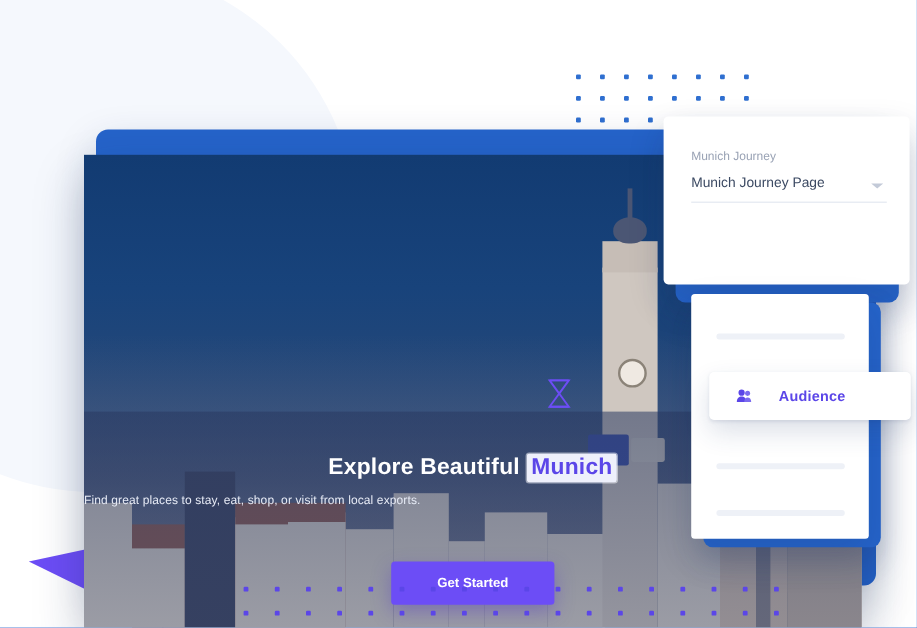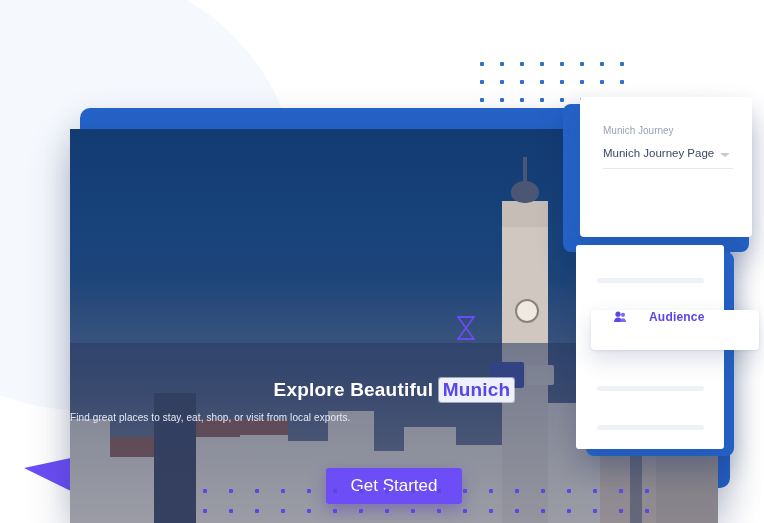--- a/index.html
+++ b/index.html
@@ -111,38 +111,37 @@
   }
   .subline{
     position:absolute;left:0;right:0;top:283px;
     text-align:left;font-size:10px;color:#e6eaf5;
     letter-spacing:.1px;
   }
   .cta{
     position:absolute;left:50%;transform:translateX(-50%);
     top:339px;width:136px;height:36px;
     background:#6c4df6;border:none;border-radius:3px;
-    color:#fff;font-size:17px;font-weight:normal;
+    color:#fff;font-size:11px;font-weight:bold;
     font-family:"Liberation Sans", sans-serif;
     cursor:pointer;
     box-shadow:0 6px 16px rgba(72,40,200,.35);
   }
 
   
   .panel-blue-top{
     position:absolute;left:563px;top:104px;width:186px;height:148px;
     background:#2563c9;border-radius:8px;
     box-shadow:0 12px 26px rgba(30,55,110,.25);
   }
   .card-journey{
-    position:absolute;left:553px;top:97px;width:172px;height:140px;
+    position:absolute;left:553px;top:97px;width:205px;height:140px;
     background:#ffffff;border-radius:4px;
     box-shadow:0 14px 30px rgba(30,48,90,.16);
     padding:0;
-    margin-left:27px;
   }
   .cj-label{position:absolute;left:23px;top:28px;font-size:10px;color:#9aa3b5;}
   .cj-value{position:absolute;left:23px;top:50px;font-size:11.5px;font-weight:normal;color:#3c4a63;}
   .cj-caret{position:absolute;right:22px;top:56px;width:0;height:0;
     border-left:5px solid transparent;border-right:5px solid transparent;border-top:4px solid #c3cad8;}
   .cj-rule{position:absolute;left:23px;right:19px;top:71px;height:1px;background:#e3e8f0;}
   .cj-btn{
     position:absolute;left:23px;top:84px;width:143px;height:28px;
     background:#2563eb;border:none;border-radius:3px;
     color:#fff;font-size:9.5px;font-weight:bold;letter-spacing:.7px;
@@ -163,21 +162,21 @@
   .ph-bar{position:absolute;height:5px;border-radius:3px;background:#eef1f7;left:21px;width:107px;}
   .ph-1{top:33px;}
   .ph-2{top:96px;}
   .ph-3{top:141px;}
   .ph-4{top:180px;}
 
   .card-audience{
     position:absolute;left:591px;top:310px;width:168px;height:40px;
     background:#ffffff;border-radius:4px;
     box-shadow:0 10px 22px rgba(40,60,110,.16), 0 1px 3px rgba(40,60,110,.10);
-    display:flex;
+    display:flex;align-items:center;
   }
   .aud-icon{margin-left:22px;width:14px;height:14px;display:flex;align-items:center;justify-content:center;}
   .aud-label{margin-left:22px;font-size:12px;font-weight:bold;color:#5b46e8;letter-spacing:.2px;}
 </style>
 </head>
 <body>
 
 <div class="stage">
 
   <div class="bg-circle"></div>

